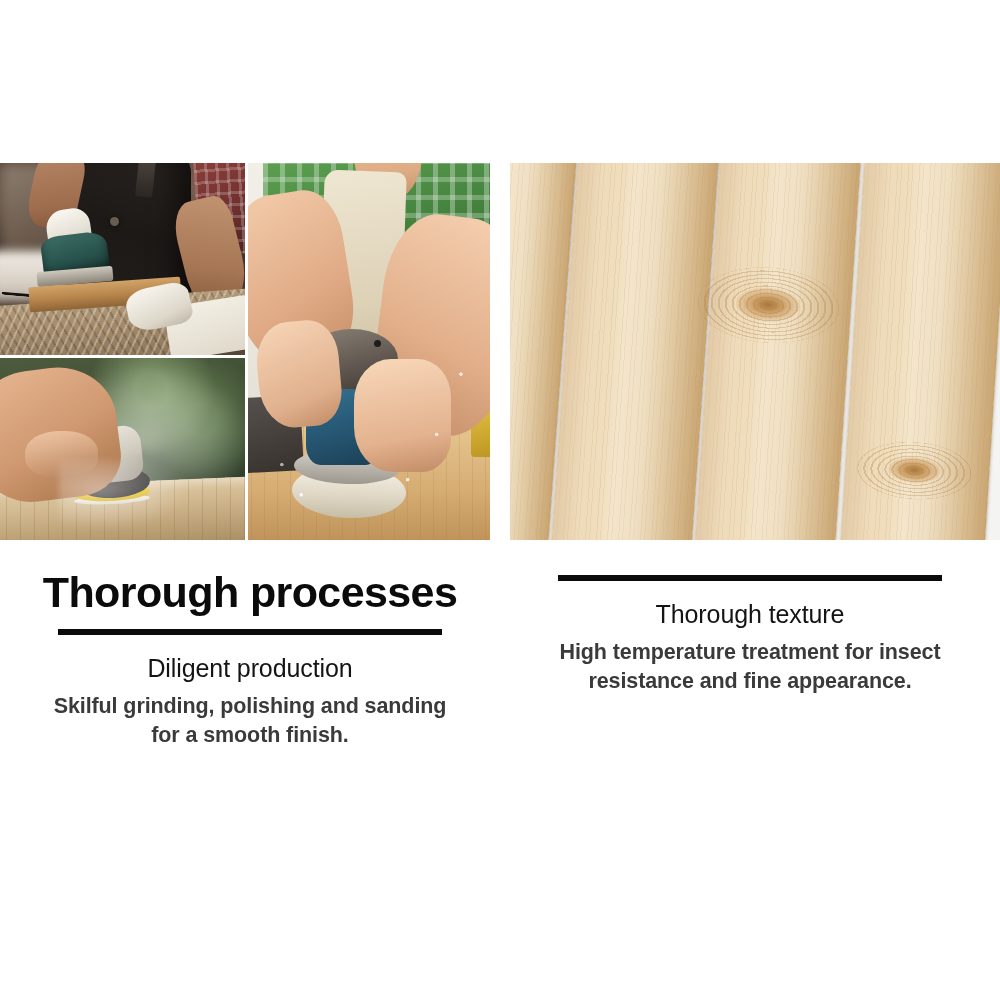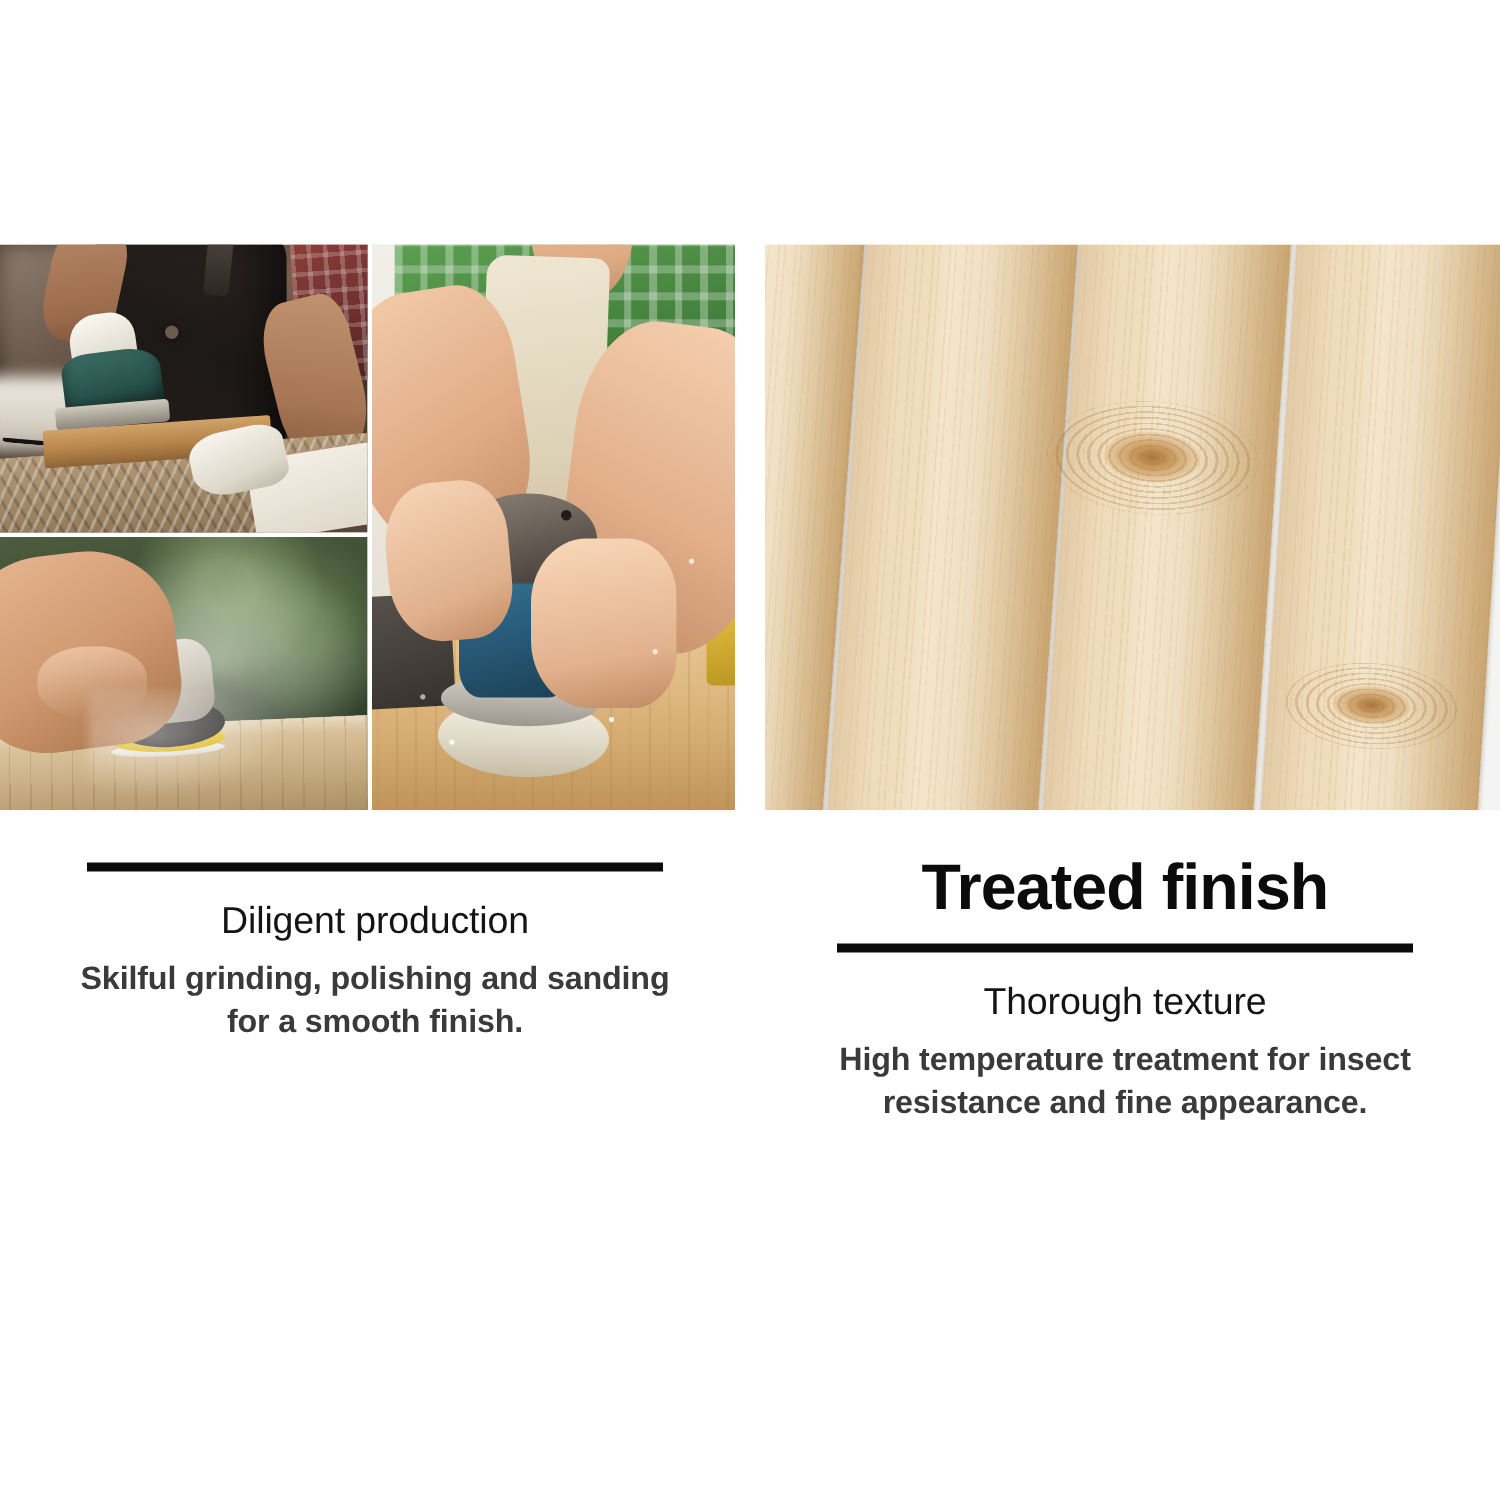--- a/index.html
+++ b/index.html
@@ -549,27 +549,27 @@
           </div>
         </div>
       </div>
     </div>
 
   </div>
 
   <div class="text-row">
 
     <div class="text-col">
+      <h2 class="headline">Thorough processes</h2>
       <div class="rule"></div>
       <h3 class="subhead">Diligent production</h3>
       <p class="body">Skilful grinding, polishing and sanding for a smooth finish.</p>
     </div>
 
     <div class="text-col">
-      <h2 class="headline">Treated finish</h2>
       <div class="rule"></div>
       <h3 class="subhead">Thorough texture</h3>
       <p class="body">High temperature treatment for insect resistance and fine appearance.</p>
     </div>
 
   </div>
 
 </div>
 
 </body></html>

